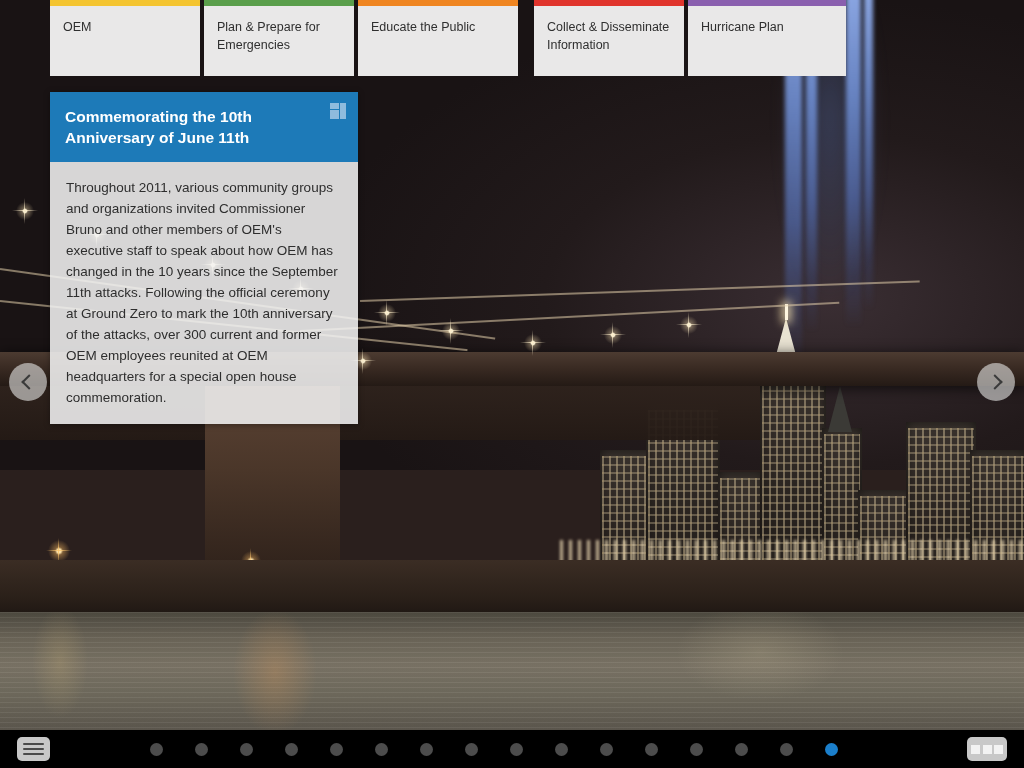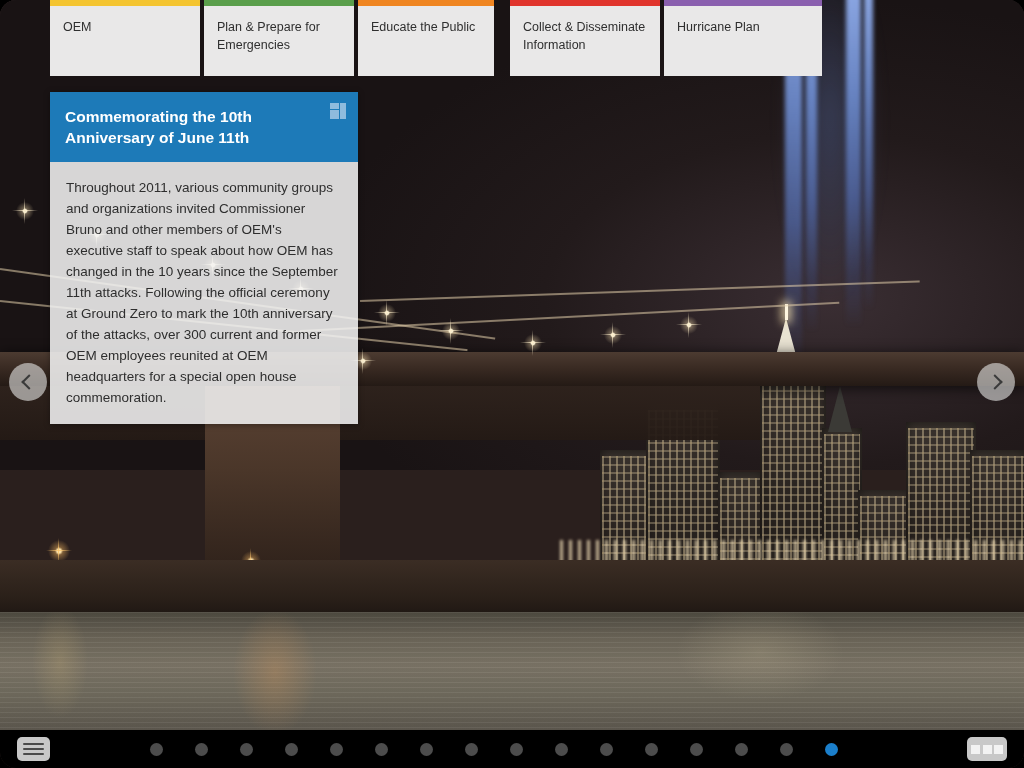--- a/index.html
+++ b/index.html
@@ -4,21 +4,21 @@
 <title>OEM Annual Report Slideshow</title>
 <style>
   * { margin:0; padding:0; box-sizing:border-box; }
   html, body {
     width:1024px; height:768px; overflow:hidden;
     background:#000;
     font-family:"Liberation Sans", sans-serif;
   }
   #stage {
     position:relative; width:1024px; height:768px;
-    background:#2a1f1d; overflow:hidden;border-radius:16px;
+    background:#2a1f1d; overflow:hidden;
   }
 
   
   #photo {
     position:absolute; left:0; top:0; width:1024px; height:730px;
     background:
       
       linear-gradient(to bottom, rgba(0,0,0,0) 0%, rgba(0,0,0,0) 100%);
     overflow:hidden;
   }
@@ -288,21 +288,21 @@
 
   <div id="tabbar">
       <button class="tab" style="width: 150px;">
         <span class="bar" style="background: rgb(244, 196, 48);"></span>
         <span class="lbl">OEM</span>
       </button>
       <button class="tab" style="width: 150px;">
         <span class="bar" style="background: rgb(90, 158, 75);"></span>
         <span class="lbl">Plan &amp; Prepare for Emergencies</span>
       </button>
-      <button class="tab" style="width: 136px;">
+      <button class="tab" style="width: 160px;">
         <span class="bar" style="background: rgb(239, 133, 33);"></span>
         <span class="lbl">Educate the Public</span>
       </button>
       <button class="tab" style="width: 150px; margin-left: 12px;">
         <span class="bar" style="background: rgb(224, 52, 44);"></span>
         <span class="lbl">Collect &amp; Disseminate Information</span>
       </button>
       <button class="tab" style="width: 158px;">
         <span class="bar" style="background: rgb(138, 95, 174);"></span>
         <span class="lbl">Hurricane Plan</span>

